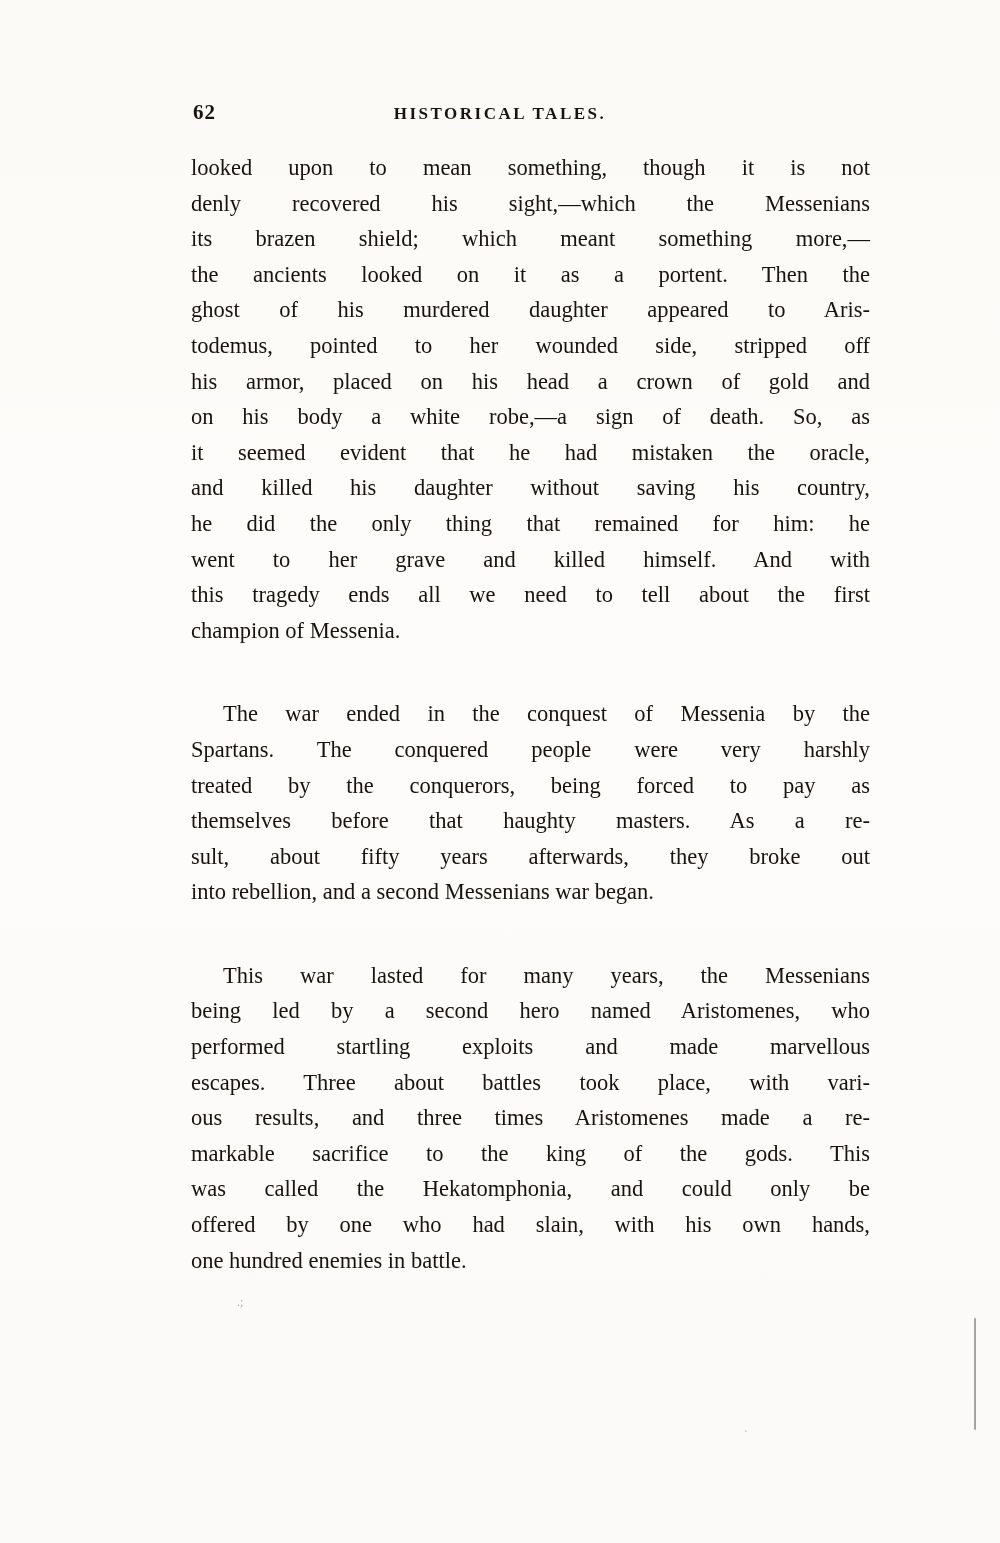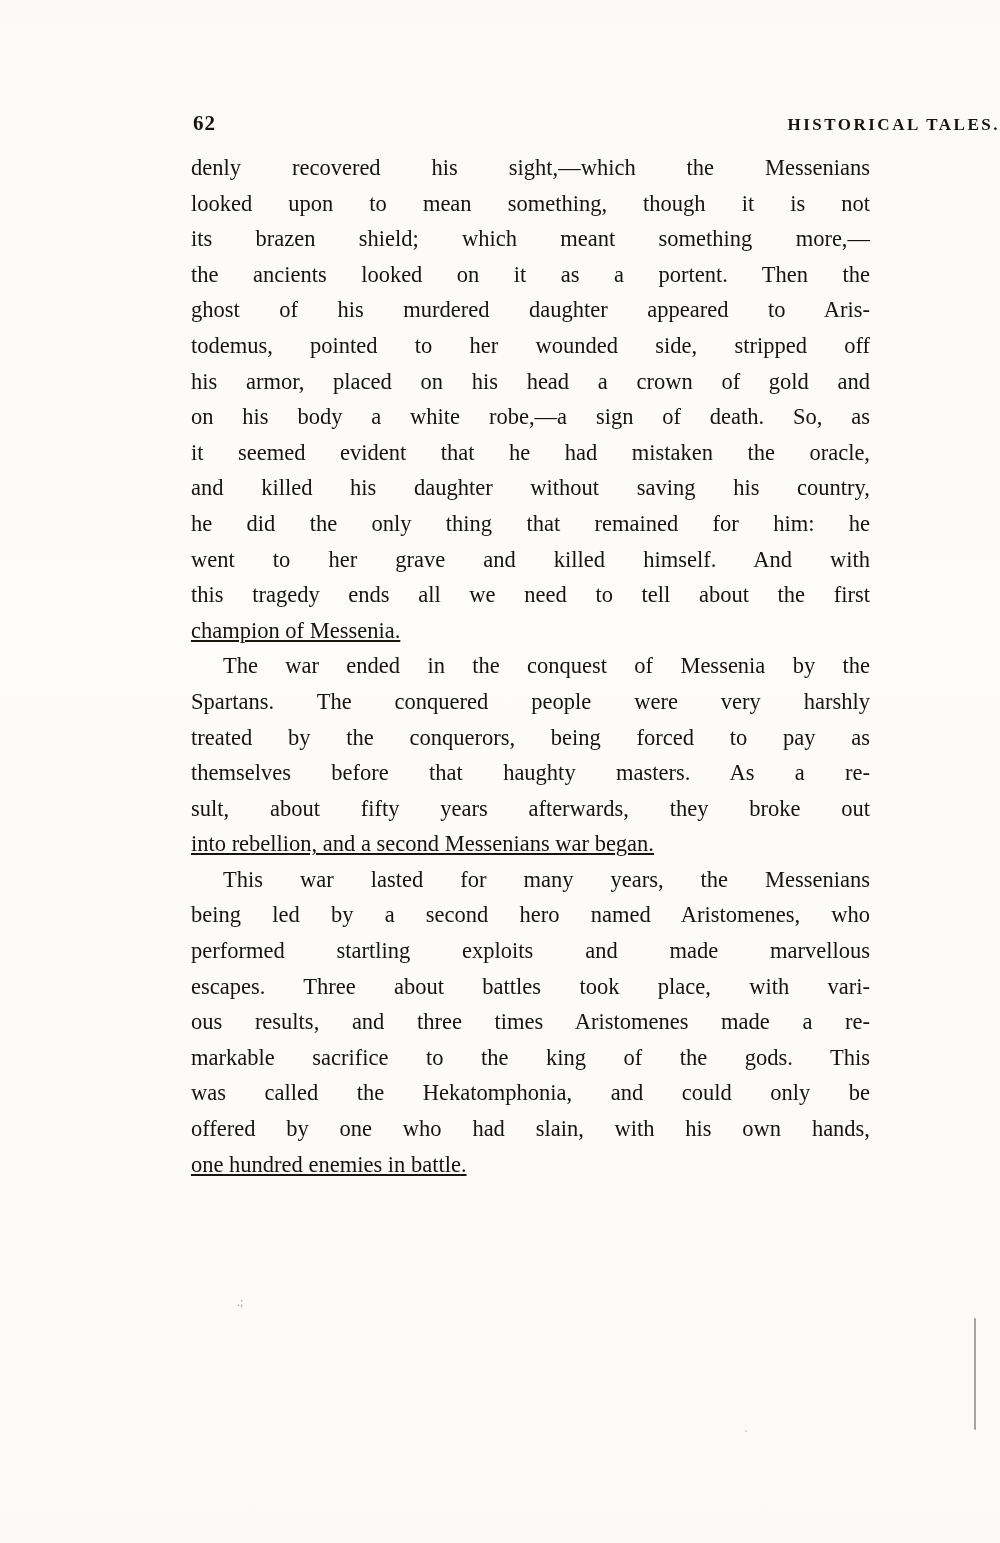--- a/index.html
+++ b/index.html
@@ -15,39 +15,39 @@
     position: relative;
     overflow: hidden;
   }
   .scan-page {
     position: absolute;
     inset: 0;
     background: linear-gradient(180deg, #fbfaf7 0%, #fdfcfa 40%, #fbfaf8 100%);
   }
   .page-header {
     position: absolute;
-    top: 111px;
+    top: 100px;
     left: 0;
     width: 100%;
     height: 30px;
   }
   .page-number {
     position: absolute;
     left: 193px;
     top: 0;
     font-size: 21px;
     font-weight: bold;
     letter-spacing: 1px;
   }
   .running-title {
     position: absolute;
     left: 0;
     width: 100%;
     top: 4px;
-    text-align: right;
+    text-align: center;
     font-size: 17px;
     font-weight: bold;
     letter-spacing: 2.5px;
   }
   .body-text {
     position: absolute;
     top: 150px;
     left: 191px;
     width: 679px;
     font-size: 22.5px;
@@ -55,24 +55,24 @@
   }
   .paragraph {
     margin: 0;
   }
   .line {
     text-align: justify;
     text-align-last: justify;
   }
   .line.last {
     text-align-last: left;
-    text-decoration: underline;
   }
   .line.indent {
     text-indent: 32px;
+    margin-top: 48px;
   }
   .artifact {
     position: absolute;
     pointer-events: none;
   }
   .artifact-vline {
     left: 974px;
     top: 1318px;
     width: 2px;
     height: 112px;
@@ -101,22 +101,22 @@
 
 <div class="scan-page">
 
   <div class="page-header">
     <span class="page-number">62</span>
     <span class="running-title">HISTORICAL TALES.</span>
   </div>
 
   <div class="body-text">
       <div class="paragraph">
+        <div class="line">looked upon to mean something, though it is not</div>
         <div class="line">denly recovered his sight,—which the Messenians</div>
-        <div class="line">looked upon to mean something, though it is not</div>
         <div class="line">its brazen shield; which meant something more,—</div>
         <div class="line">the ancients looked on it as a portent. Then the</div>
         <div class="line">ghost of his murdered daughter appeared to Aris-</div>
         <div class="line">todemus, pointed to her wounded side, stripped off</div>
         <div class="line">his armor, placed on his head a crown of gold and</div>
         <div class="line">on his body a white robe,—a sign of death. So, as</div>
         <div class="line">it seemed evident that he had mistaken the oracle,</div>
         <div class="line">and killed his daughter without saving his country,</div>
         <div class="line">he did the only thing that remained for him: he</div>
         <div class="line">went to her grave and killed himself. And with</div>

